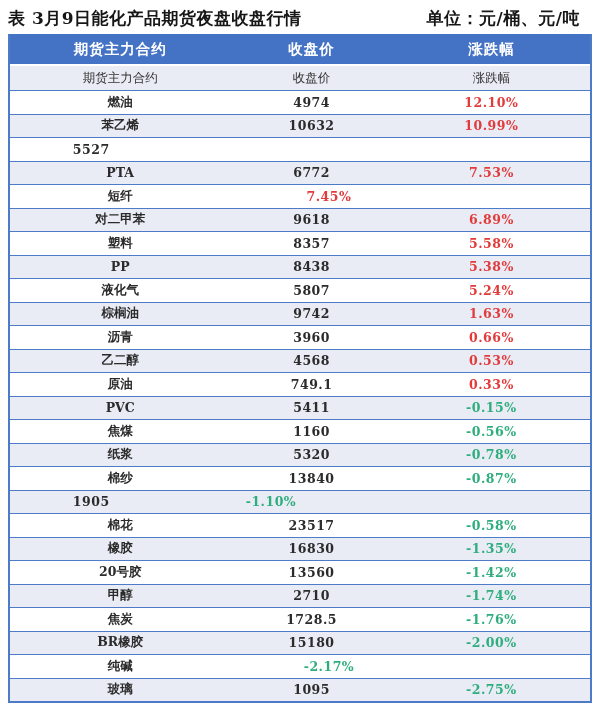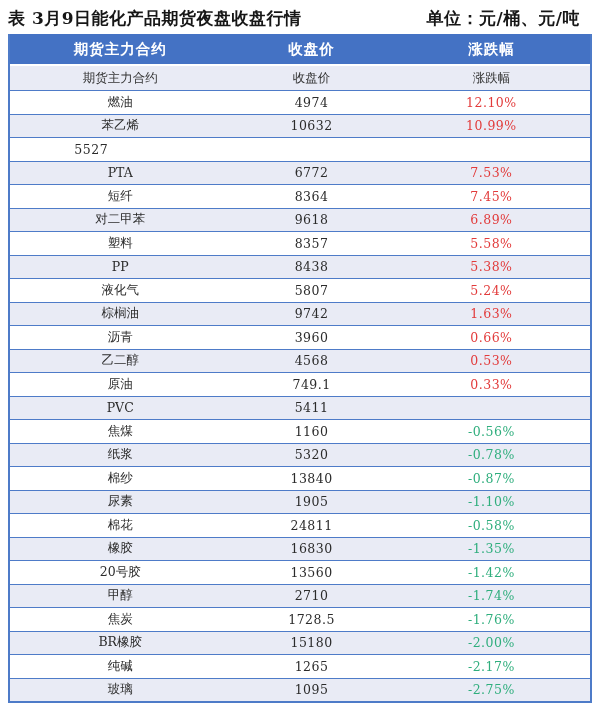--- a/index.html
+++ b/index.html
@@ -53,20 +53,21 @@
     border-top: 2px solid #ffffff;
     font-size: 12.5px;
     color: #333;
   }
   .data-row {
     height: 23.5px;
     border-top: 1.5px solid var(--border);
     font-size: 12.5px;
     color: #2b2b2b;
     background: #ffffff;
+    font-weight: bold;
   }
   .data-row.alt { background: var(--stripe-bg); }
   .change.up { color: var(--up-red); }
   .change.down { color: var(--down-green); }
   .close, .change { letter-spacing: 0.5px; }
 </style>
 </head>
 <body>
 
 <div class="page">
@@ -104,21 +105,20 @@
   </div>
 
   <div class="row data-row alt">
     <div class="cell c1 name">PTA</div>
     <div class="cell c2 close">6772</div>
     <div class="cell c3 change up">7.53%</div>
   </div>
 
   <div class="row data-row">
     <div class="cell c1 name">短纤</div>
-    <div class="cell c2 close">8364</div>
     <div class="cell c3 change up">7.45%</div>
   </div>
 
   <div class="row data-row alt">
     <div class="cell c1 name">对二甲苯</div>
     <div class="cell c2 close">9618</div>
     <div class="cell c3 change up">6.89%</div>
   </div>
 
   <div class="row data-row">
@@ -159,20 +159,21 @@
 
   <div class="row data-row">
     <div class="cell c1 name">原油</div>
     <div class="cell c2 close">749.1</div>
     <div class="cell c3 change up">0.33%</div>
   </div>
 
   <div class="row data-row alt">
     <div class="cell c1 name">PVC</div>
     <div class="cell c2 close">5411</div>
+    <div class="cell c3 change down">-0.15%</div>
   </div>
 
   <div class="row data-row">
     <div class="cell c1 name">焦煤</div>
     <div class="cell c2 close">1160</div>
     <div class="cell c3 change down">-0.56%</div>
   </div>
 
   <div class="row data-row alt">
     <div class="cell c1 name">纸浆</div>
@@ -180,28 +181,27 @@
     <div class="cell c3 change down">-0.78%</div>
   </div>
 
   <div class="row data-row">
     <div class="cell c1 name">棉纱</div>
     <div class="cell c2 close">13840</div>
     <div class="cell c3 change down">-0.87%</div>
   </div>
 
   <div class="row data-row alt">
-    <div class="cell c1 name">尿素</div>
     <div class="cell c2 close">1905</div>
     <div class="cell c3 change down">-1.10%</div>
   </div>
 
   <div class="row data-row">
     <div class="cell c1 name">棉花</div>
-    <div class="cell c2 close">24811</div>
+    <div class="cell c2 close">23517</div>
     <div class="cell c3 change down">-0.58%</div>
   </div>
 
   <div class="row data-row alt">
     <div class="cell c1 name">橡胶</div>
     <div class="cell c2 close">16830</div>
     <div class="cell c3 change down">-1.35%</div>
   </div>
 
   <div class="row data-row">
@@ -223,21 +223,20 @@
   </div>
 
   <div class="row data-row alt">
     <div class="cell c1 name">BR橡胶</div>
     <div class="cell c2 close">15180</div>
     <div class="cell c3 change down">-2.00%</div>
   </div>
 
   <div class="row data-row">
     <div class="cell c1 name">纯碱</div>
-    <div class="cell c2 close">1265</div>
     <div class="cell c3 change down">-2.17%</div>
   </div>
 
   <div class="row data-row alt">
     <div class="cell c1 name">玻璃</div>
     <div class="cell c2 close">1095</div>
     <div class="cell c3 change down">-2.75%</div>
   </div>
 </div>
   </div>

